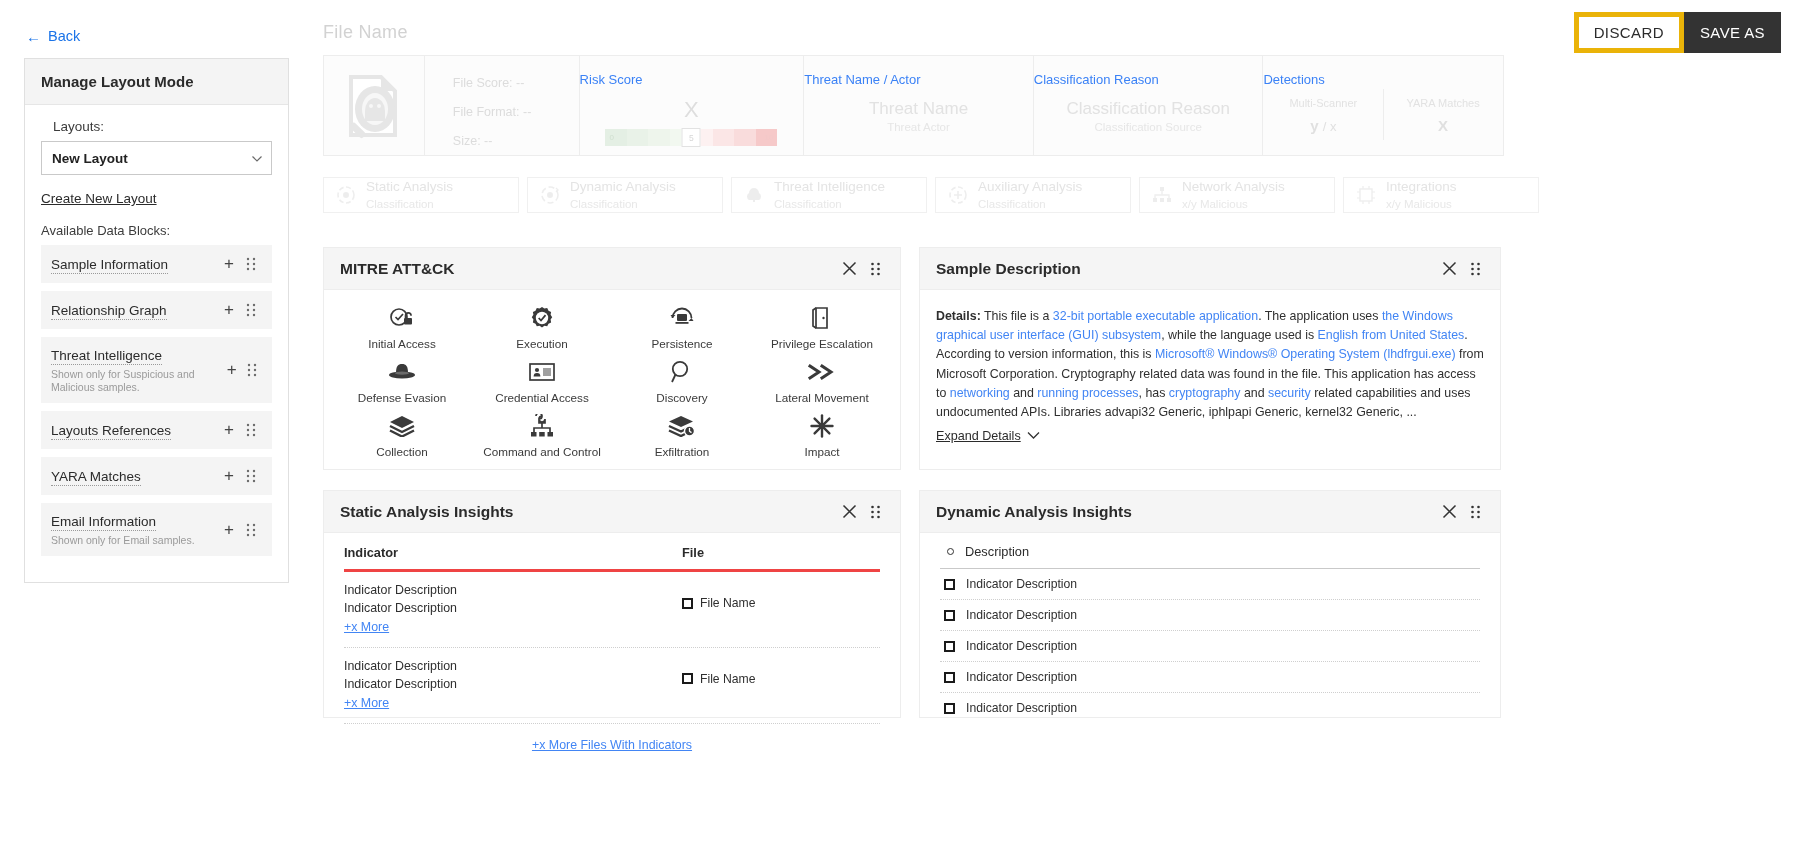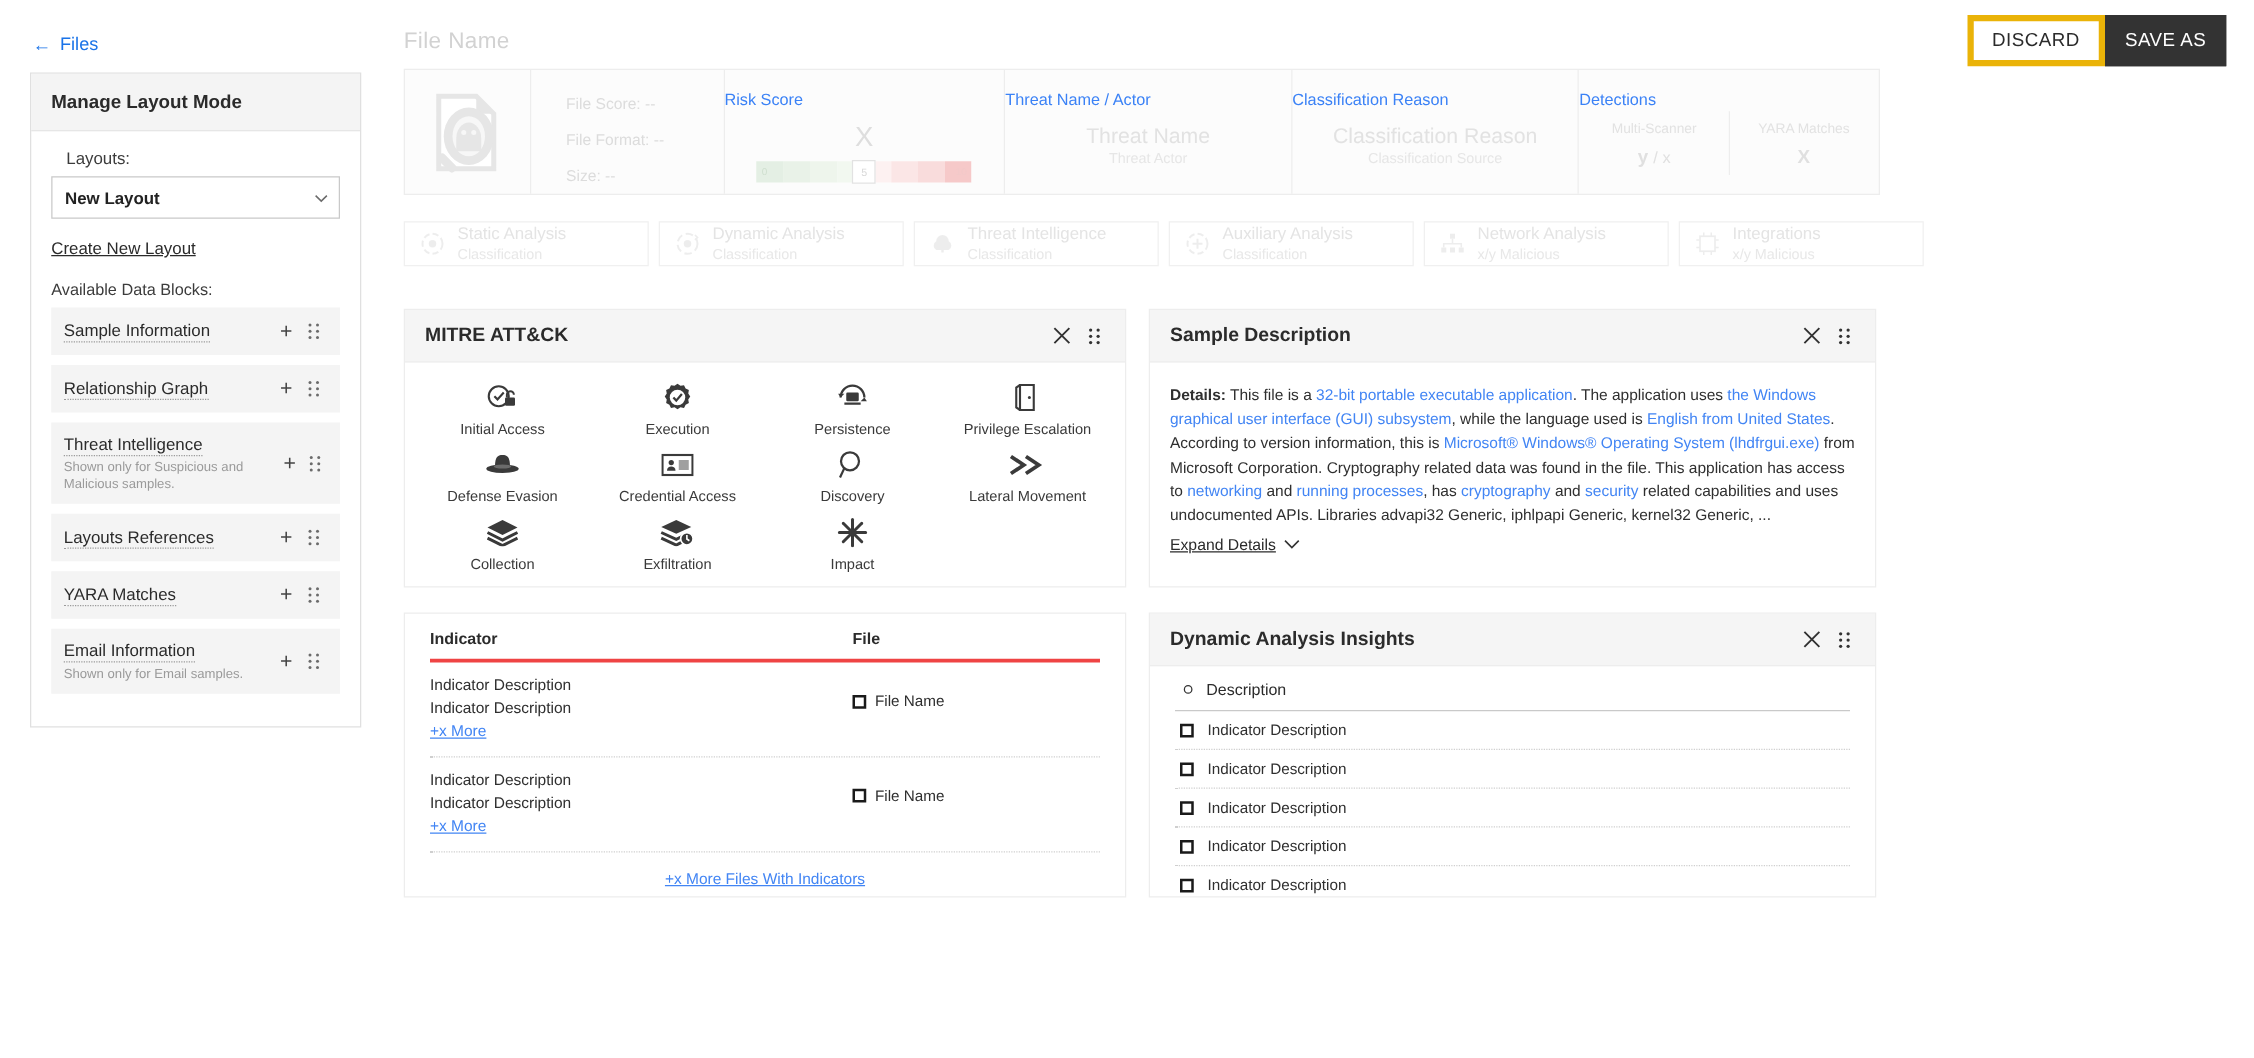--- a/index.html
+++ b/index.html
@@ -196,21 +196,21 @@
   .dai-row:last-child { border-bottom: none; }
 </style>
 </head>
 <body>
 
 <div class="app">
 
   <div class="sidebar">
     <div class="back-link">
       <span class="back-arrow">←</span>
-      <span>Files</span>
+      <span>Back</span>
     </div>
 
     <div class="panel-card">
       <div class="panel-card-head">Manage Layout Mode</div>
       <div class="panel-card-body">
         <div class="field-label">Layouts:</div>
 
         <div class="select-box">
           <span>New Layout</span>
           <span class="select-caret">
@@ -622,20 +622,32 @@
           <div class="mitre-ico">
             <svg width="26" height="22" viewBox="0 0 26 22">
                 <path d="M13 1 L25 7 L13 13 L1 7z" fill="#3a3a3a"></path>
                 <path d="M1 11 L13 17 L25 11" fill="none" stroke="#3a3a3a" stroke-width="2.4"></path>
                 <path d="M1 15.5 L13 21.5 L25 15.5" fill="none" stroke="#3a3a3a" stroke-width="2.4"></path>
               </svg>
           </div>
           <div class="mitre-lbl">Collection</div>
         </div>
 
+        <div class="mitre-cell">
+          <div class="mitre-ico">
+            <svg width="26" height="24" viewBox="0 0 26 24">
+                <path d="M13 2 a3 3 0 1 0 3 3 v4 h-6 v-4 a3 3 0 1 0 -3 -3" fill="none" stroke="#3a3a3a" stroke-width="1.7"></path>
+                <path d="M13 9 v5 M5 18 v-4 h16 v4" fill="none" stroke="#3a3a3a" stroke-width="1.7"></path>
+                <rect x="2" y="18" width="5.5" height="4.5" fill="#3a3a3a"></rect>
+                <rect x="10.2" y="18" width="5.5" height="4.5" fill="#3a3a3a"></rect>
+                <rect x="18.5" y="18" width="5.5" height="4.5" fill="#3a3a3a"></rect>
+              </svg>
+          </div>
+          <div class="mitre-lbl">Command and Control</div>
+        </div>
 
         <div class="mitre-cell">
           <div class="mitre-ico">
             <svg width="28" height="22" viewBox="0 0 28 22">
                 <path d="M13 1 L25 6.5 L13 12 L1 6.5z" fill="#3a3a3a"></path>
                 <path d="M1 11 L13 16.5 L20 13" fill="none" stroke="#3a3a3a" stroke-width="2.4"></path>
                 <path d="M1 15.5 L13 21 L18 18.5" fill="none" stroke="#3a3a3a" stroke-width="2.4"></path>
                 <circle cx="21.5" cy="16" r="5" fill="#3a3a3a" stroke="#fff" stroke-width="1.4"></circle>
                 <path d="M21.5 13 v3.2 l2 1.4" fill="none" stroke="#fff" stroke-width="1.3"></path>
               </svg>
@@ -689,77 +701,97 @@
           <span>
             <svg width="13" height="9" viewBox="0 0 13 9">
                 <path d="M1 1.5 L6.5 7 L12 1.5" fill="none" stroke="#333" stroke-width="1.3"></path>
               </svg>
           </span>
         </div>
       </div>
     </div>
 
     <div class="panel sai">
-      <div class="sai-body">
-        <div class="tbl-head">
-          <div class="col-ind">Indicator</div>
-          <div class="col-file">File</div>
-        </div>
-
-        <div class="sai-row">
-          <div class="ind-cell">
-            <div>Indicator Description</div>
-            <div>Indicator Description</div>
-            <div class="more-link">+x More</div>
-          </div>
-          <div class="file-cell">
-            <span class="sq-ico"></span>
-            <span>File Name</span>
-          </div>
-        </div>
-
-        <div class="sai-row">
-          <div class="ind-cell">
-            <div>Indicator Description</div>
-            <div>Indicator Description</div>
-            <div class="more-link">+x More</div>
-          </div>
-          <div class="file-cell">
-            <span class="sq-ico"></span>
-            <span>File Name</span>
-          </div>
-        </div>
-
-        <div class="sai-foot">
-          <a>+x More Files With Indicators</a>
-        </div>
-      </div>
-    </div>
-
-    <div class="panel dai">
       <div class="panel-head">
-        <div class="panel-title">Dynamic Analysis Insights</div>
+        <div class="panel-title">Static Analysis Insights</div>
         <div class="head-action">
           <svg width="15" height="15" viewBox="0 0 15 15">
               <path d="M1.5 1.5 L13.5 13.5 M13.5 1.5 L1.5 13.5" stroke="#333" stroke-width="1.5"></path>
             </svg>
         </div>
         <div class="head-action">
           <svg width="11" height="14" viewBox="0 0 11 14">
               <g fill="#333">
                 <circle cx="2.5" cy="2" r="1.3"></circle>
                 <circle cx="8.5" cy="2" r="1.3"></circle>
                 <circle cx="2.5" cy="7" r="1.3"></circle>
                 <circle cx="8.5" cy="7" r="1.3"></circle>
                 <circle cx="2.5" cy="12" r="1.3"></circle>
                 <circle cx="8.5" cy="12" r="1.3"></circle>
               </g>
             </svg>
         </div>
       </div>
+      <div class="sai-body">
+        <div class="tbl-head">
+          <div class="col-ind">Indicator</div>
+          <div class="col-file">File</div>
+        </div>
+
+        <div class="sai-row">
+          <div class="ind-cell">
+            <div>Indicator Description</div>
+            <div>Indicator Description</div>
+            <div class="more-link">+x More</div>
+          </div>
+          <div class="file-cell">
+            <span class="sq-ico"></span>
+            <span>File Name</span>
+          </div>
+        </div>
+
+        <div class="sai-row">
+          <div class="ind-cell">
+            <div>Indicator Description</div>
+            <div>Indicator Description</div>
+            <div class="more-link">+x More</div>
+          </div>
+          <div class="file-cell">
+            <span class="sq-ico"></span>
+            <span>File Name</span>
+          </div>
+        </div>
+
+        <div class="sai-foot">
+          <a>+x More Files With Indicators</a>
+        </div>
+      </div>
+    </div>
+
+    <div class="panel dai">
+      <div class="panel-head">
+        <div class="panel-title">Dynamic Analysis Insights</div>
+        <div class="head-action">
+          <svg width="15" height="15" viewBox="0 0 15 15">
+              <path d="M1.5 1.5 L13.5 13.5 M13.5 1.5 L1.5 13.5" stroke="#333" stroke-width="1.5"></path>
+            </svg>
+        </div>
+        <div class="head-action">
+          <svg width="11" height="14" viewBox="0 0 11 14">
+              <g fill="#333">
+                <circle cx="2.5" cy="2" r="1.3"></circle>
+                <circle cx="8.5" cy="2" r="1.3"></circle>
+                <circle cx="2.5" cy="7" r="1.3"></circle>
+                <circle cx="8.5" cy="7" r="1.3"></circle>
+                <circle cx="2.5" cy="12" r="1.3"></circle>
+                <circle cx="8.5" cy="12" r="1.3"></circle>
+              </g>
+            </svg>
+        </div>
+      </div>
       <div class="dai-body">
         <div class="dai-head">
           <span class="circ-ico"></span>
           <span>Description</span>
         </div>
         <div class="dai-row">
           <span class="sq-ico"></span>
           <span>Indicator Description</span>
         </div>
         <div class="dai-row">

